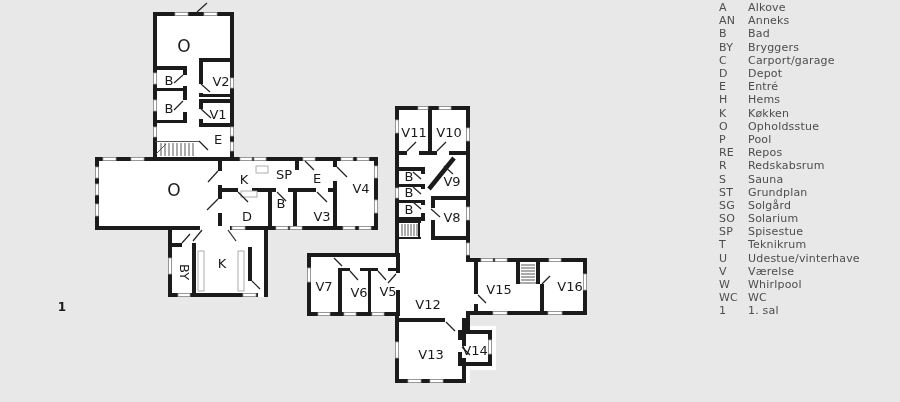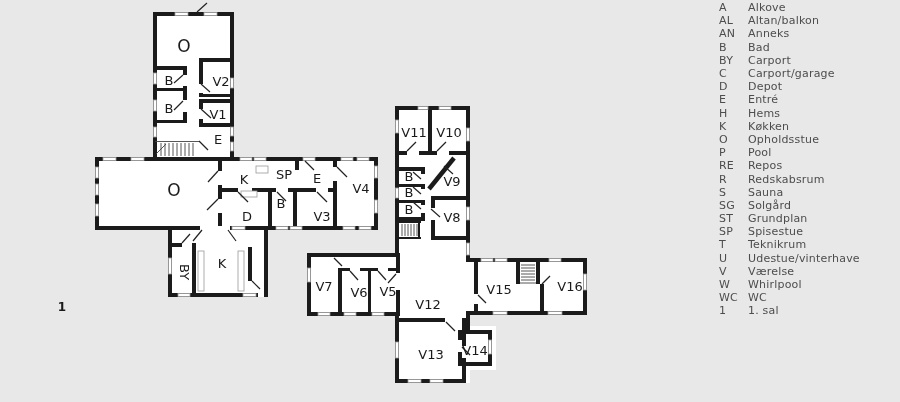--- a/index.html
+++ b/index.html
@@ -295,34 +295,30 @@
     <text class="marker" x="62" y="311">1</text>
   </g>
 </svg>
 
   <div class="legend">
     <div class="lrow">
         <span class="abbr">A</span>
         <span>Alkove</span>
       </div>
     <div class="lrow">
-        <span class="abbr">AL</span>
-        <span>Altan/balkon</span>
-      </div>
-    <div class="lrow">
         <span class="abbr">AN</span>
         <span>Anneks</span>
       </div>
     <div class="lrow">
         <span class="abbr">B</span>
         <span>Bad</span>
       </div>
     <div class="lrow">
         <span class="abbr">BY</span>
-        <span>Carport</span>
+        <span>Bryggers</span>
       </div>
     <div class="lrow">
         <span class="abbr">C</span>
         <span>Carport/garage</span>
       </div>
     <div class="lrow">
         <span class="abbr">D</span>
         <span>Depot</span>
       </div>
     <div class="lrow">
@@ -351,26 +347,30 @@
       </div>
     <div class="lrow">
         <span class="abbr">R</span>
         <span>Redskabsrum</span>
       </div>
     <div class="lrow">
         <span class="abbr">S</span>
         <span>Sauna</span>
       </div>
     <div class="lrow">
+        <span class="abbr">ST</span>
+        <span>Grundplan</span>
+      </div>
+    <div class="lrow">
         <span class="abbr">SG</span>
         <span>Solgård</span>
       </div>
     <div class="lrow">
-        <span class="abbr">ST</span>
-        <span>Grundplan</span>
+        <span class="abbr">SO</span>
+        <span>Solarium</span>
       </div>
     <div class="lrow">
         <span class="abbr">SP</span>
         <span>Spisestue</span>
       </div>
     <div class="lrow">
         <span class="abbr">T</span>
         <span>Teknikrum</span>
       </div>
     <div class="lrow">

